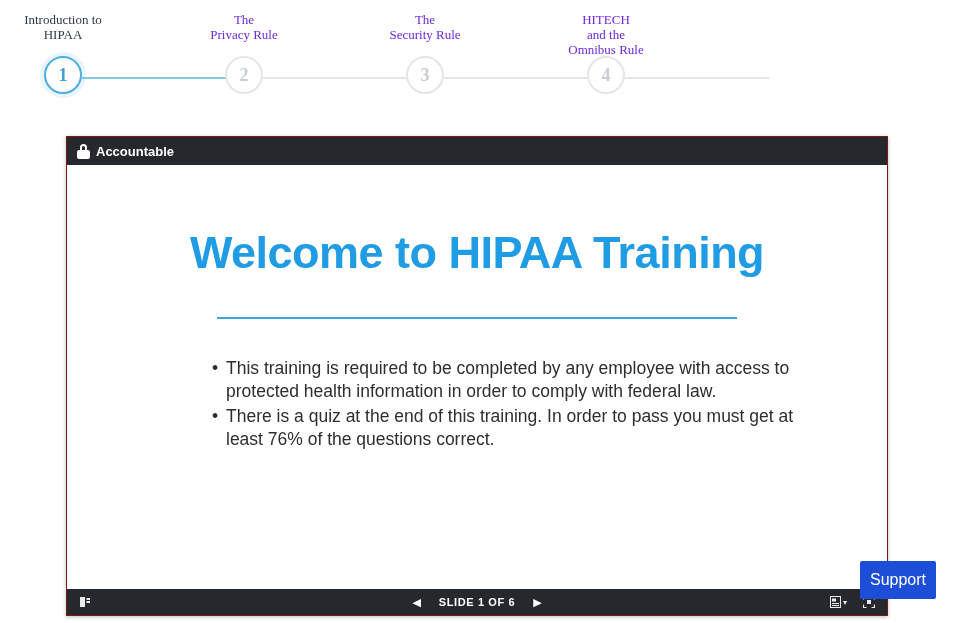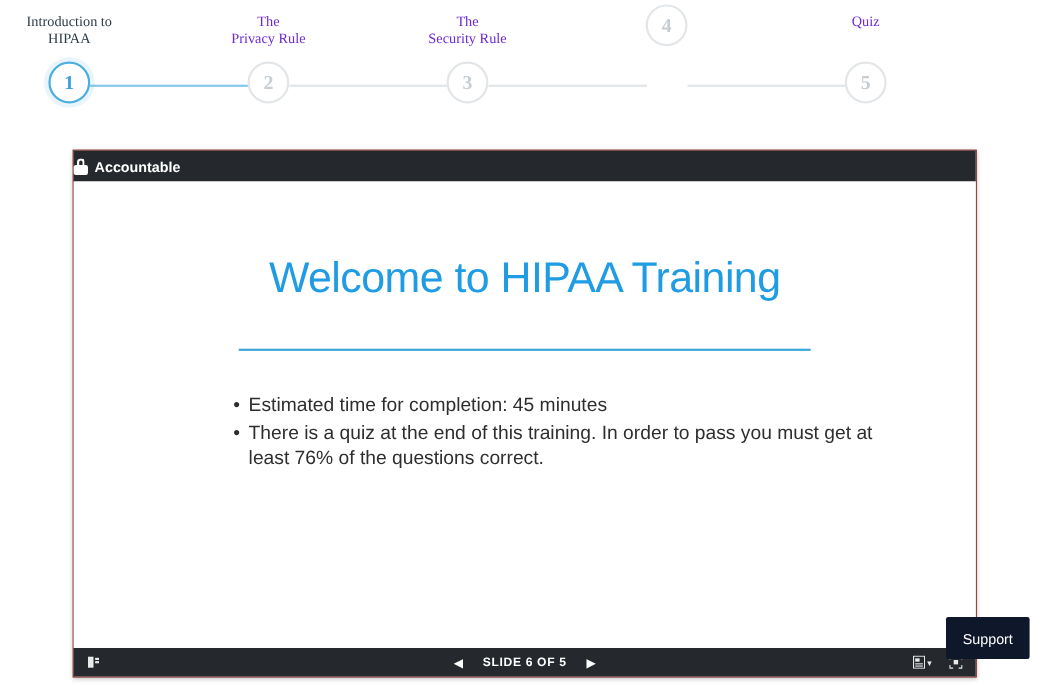--- a/index.html
+++ b/index.html
@@ -66,20 +66,21 @@
     height: 480px;
     border: 1px solid #7a1a12;
     background: #ffffff;
     box-shadow: 0 1px 4px rgba(0,0,0,0.25);
   }
   #player-topbar {
     height: 28px;
     background: #25292e;
     display: flex;
     align-items: center;
+    padding-left: 10px;
     color: #ffffff;
     font-size: 13px;
     font-weight: bold;
   }
   .lock-icon {
     display: inline-block;
     width: 13px; height: 15px;
     margin-right: 6px;
     position: relative;
   }
@@ -101,22 +102,22 @@
 
   #slide {
     position: relative;
     height: 424px;
     background: #ffffff;
     padding: 0;
   }
   #slide-title {
     text-align: center;
     color: #1f9ce4;
-    font-size: 39px;
-    font-weight: normal;
+    font-size: 45px;
+    font-weight: bold;
     line-height: 52px;
     padding-top: 62px;
     letter-spacing: -0.5px;
   }
   #slide-rule {
     width: 520px;
     height: 2px;
     background: #3ea6dd;
     margin: 38px auto 0 auto;
   }
@@ -156,23 +157,23 @@
   .nav-arrow { font-size: 11px; color: #ffffff; cursor: pointer; }
   .mini-icon { opacity: 0.9; font-size: 12px; display: inline-flex; align-items: center; gap: 2px; }
   .caret { font-size: 8px; }
 
   #support-button {
     position: absolute;
     right: 18px;
     bottom: 24px;
     width: 76px;
     height: 38px;
-    background: #0f172a;
+    background: #1d4ed8;
     color: #ffffff;
-    font-size: 13px;
+    font-size: 16px;
     display: flex;
     align-items: center;
     justify-content: center;
     border-radius: 2px;
     cursor: pointer;
     margin-top: 36px;
   }
 </style>
 </head>
 <body>
@@ -196,61 +197,60 @@
     <div class="step-circle">2</div>
   </div>
 
   <div class="step" style="left:350px;">
     <div class="step-label">The
 Security Rule</div>
     <div class="step-circle">3</div>
   </div>
 
   <div class="step" style="left:531px;">
+    <div class="step-label">HITECH
+and the
+Omnibus Rule</div>
     <div class="step-circle">4</div>
   </div>
 
-  <div class="step" style="left:712px;">
-    <div class="step-label">Quiz</div>
-    <div class="step-circle">5</div>
-  </div>
 </div>
 
 <div id="player">
 
   <div id="player-topbar">
     <span class="lock-icon">
       <span class="shackle"></span>
         <span class="body"></span>
     </span>
     <span>Accountable</span>
   </div>
 
   <div id="slide">
     <div id="slide-title">Welcome to HIPAA Training</div>
     <div id="slide-rule"></div>
     <ul id="bullets">
-      <li>Estimated time for completion: 45 minutes</li>
+      <li>This training is required to be completed by any employee with access to protected health information in order to comply with federal law.</li>
       <li>There is a quiz at the end of this training.  In order to pass you must get at least 76% of the questions correct.</li>
     </ul>
   </div>
 
   <div id="player-bottombar">
     <div class="bb-left">
       <span class="mini-icon">
         <svg width="12" height="12" viewBox="0 0 12 12" aria-hidden="true">
           <rect x="1" y="1" width="5" height="10" fill="#ffffff"></rect>
           <rect x="7.5" y="2" width="3.5" height="2" fill="#ffffff"></rect>
           <rect x="7.5" y="5" width="3.5" height="2" fill="#ffffff"></rect>
         </svg>
       </span>
     </div>
     <div class="bb-center">
       <span class="nav-arrow">◀</span>
-      <span class="slide-counter">SLIDE 6 OF 5</span>
+      <span class="slide-counter">SLIDE 1 OF 6</span>
       <span class="nav-arrow">▶</span>
     </div>
     <div class="bb-right">
       <span class="mini-icon">
         <svg width="11" height="12" viewBox="0 0 11 12" aria-hidden="true">
           <rect x="0.5" y="0.5" width="10" height="11" fill="none" stroke="#ffffff"></rect>
           <rect x="2" y="2.5" width="4" height="3" fill="#ffffff"></rect>
           <rect x="2" y="7" width="7" height="1" fill="#ffffff"></rect>
           <rect x="2" y="9" width="7" height="1" fill="#ffffff"></rect>
         </svg>

